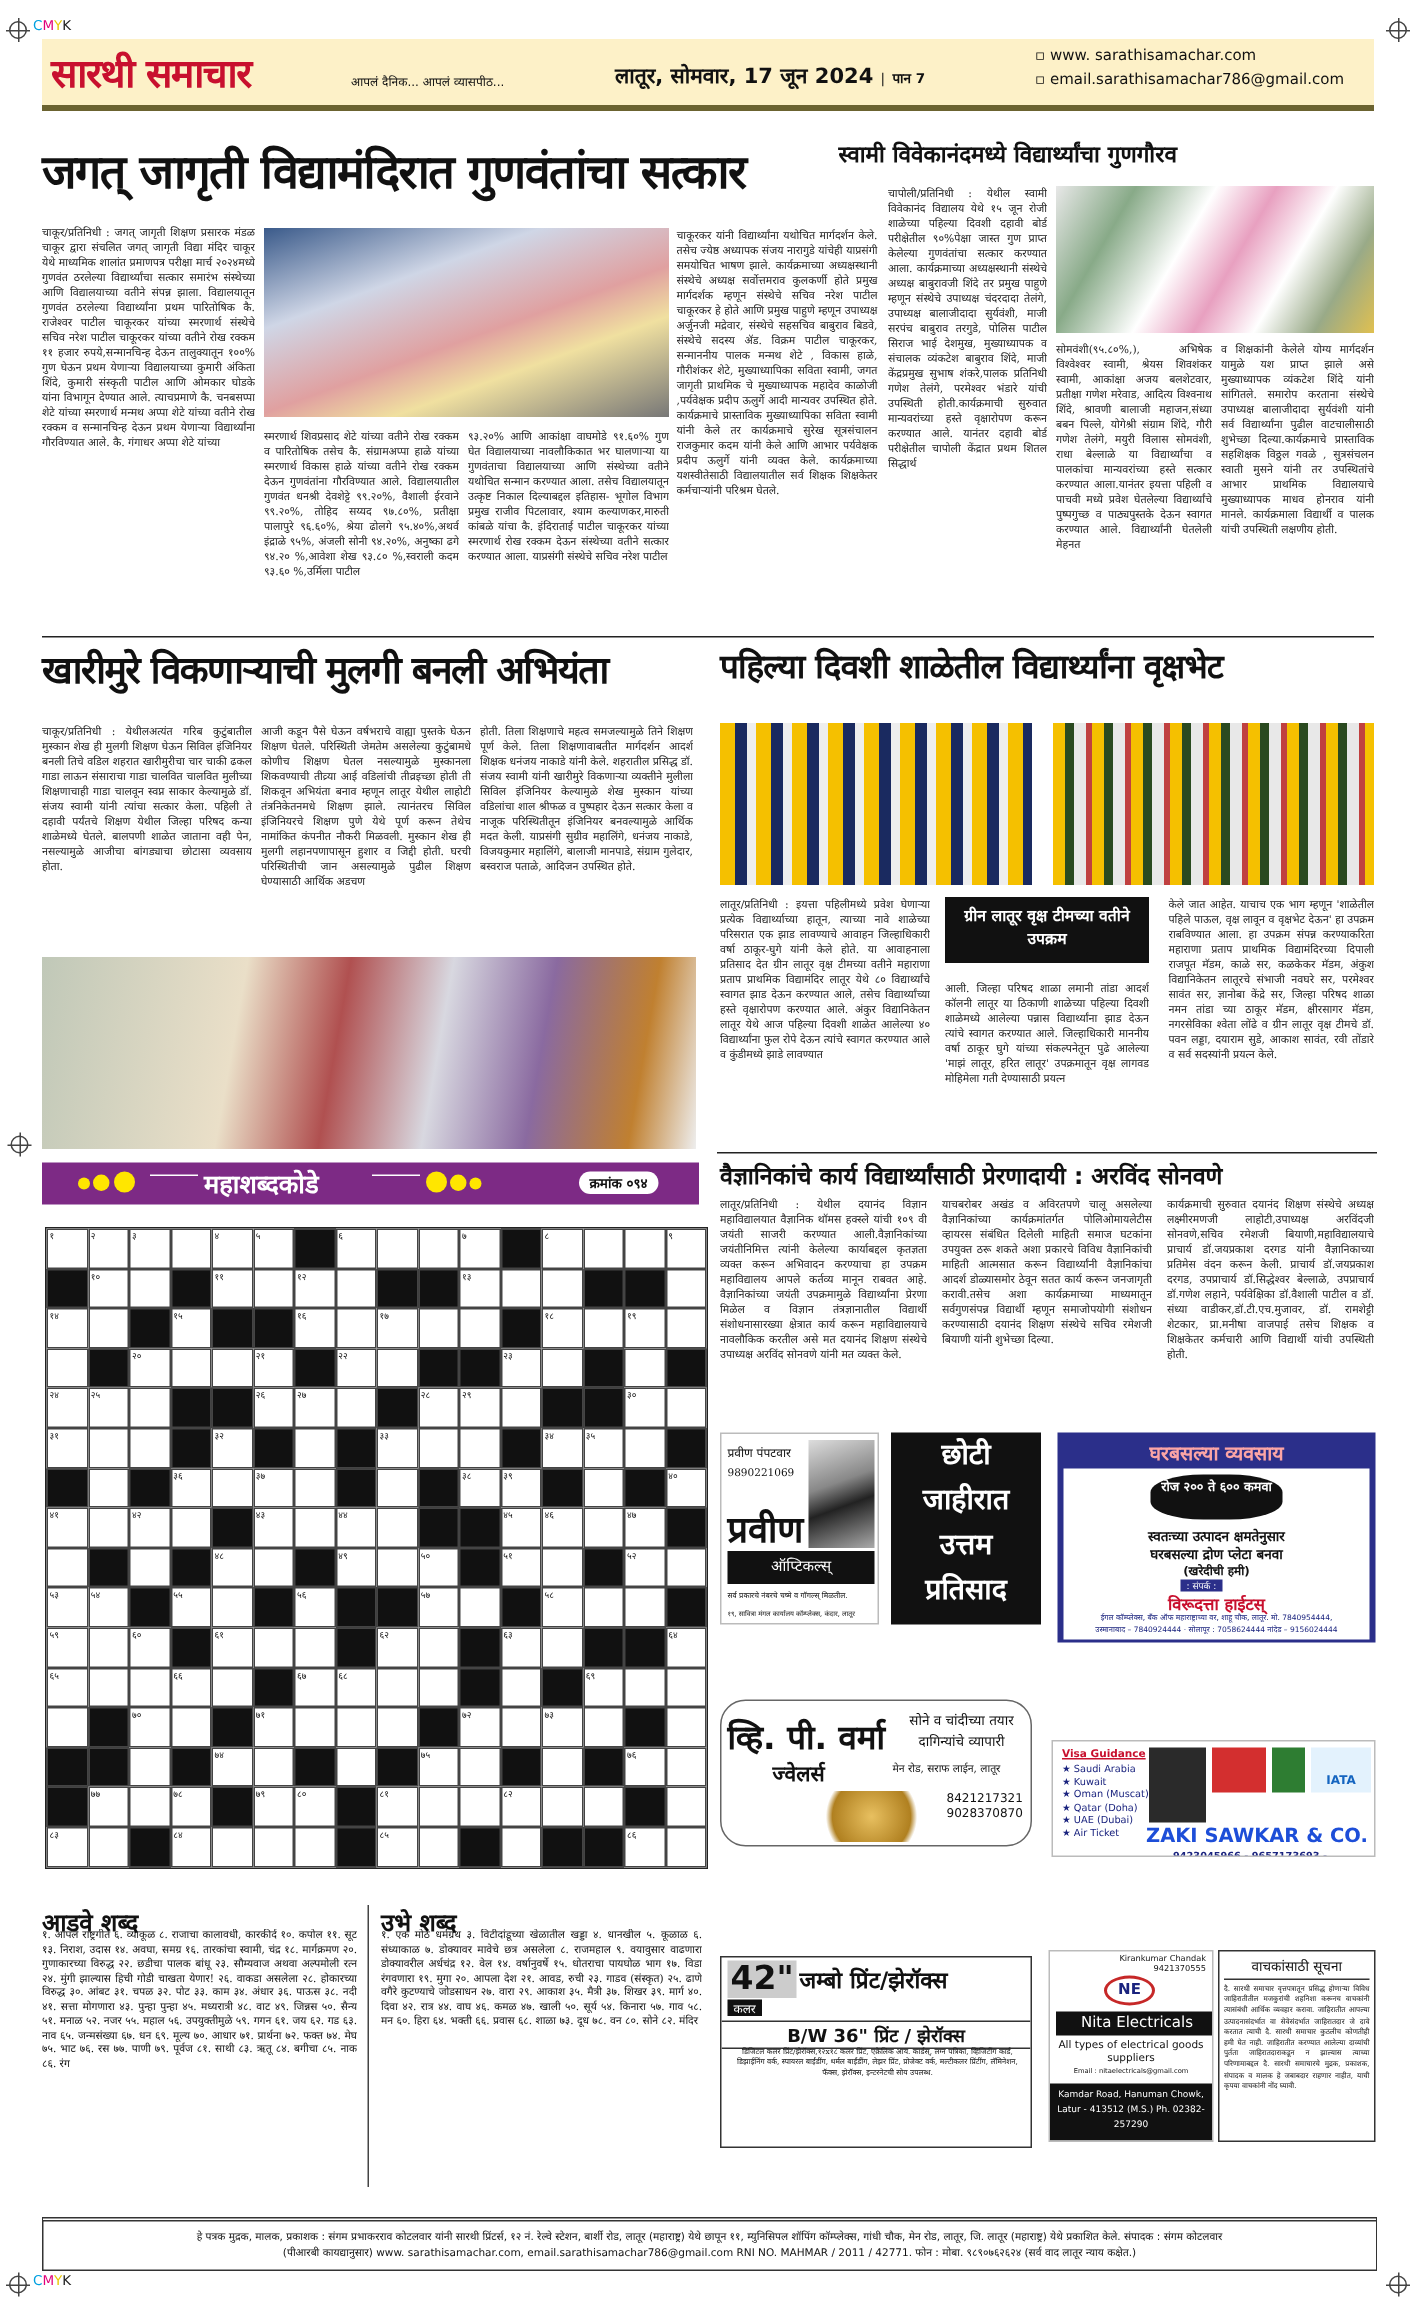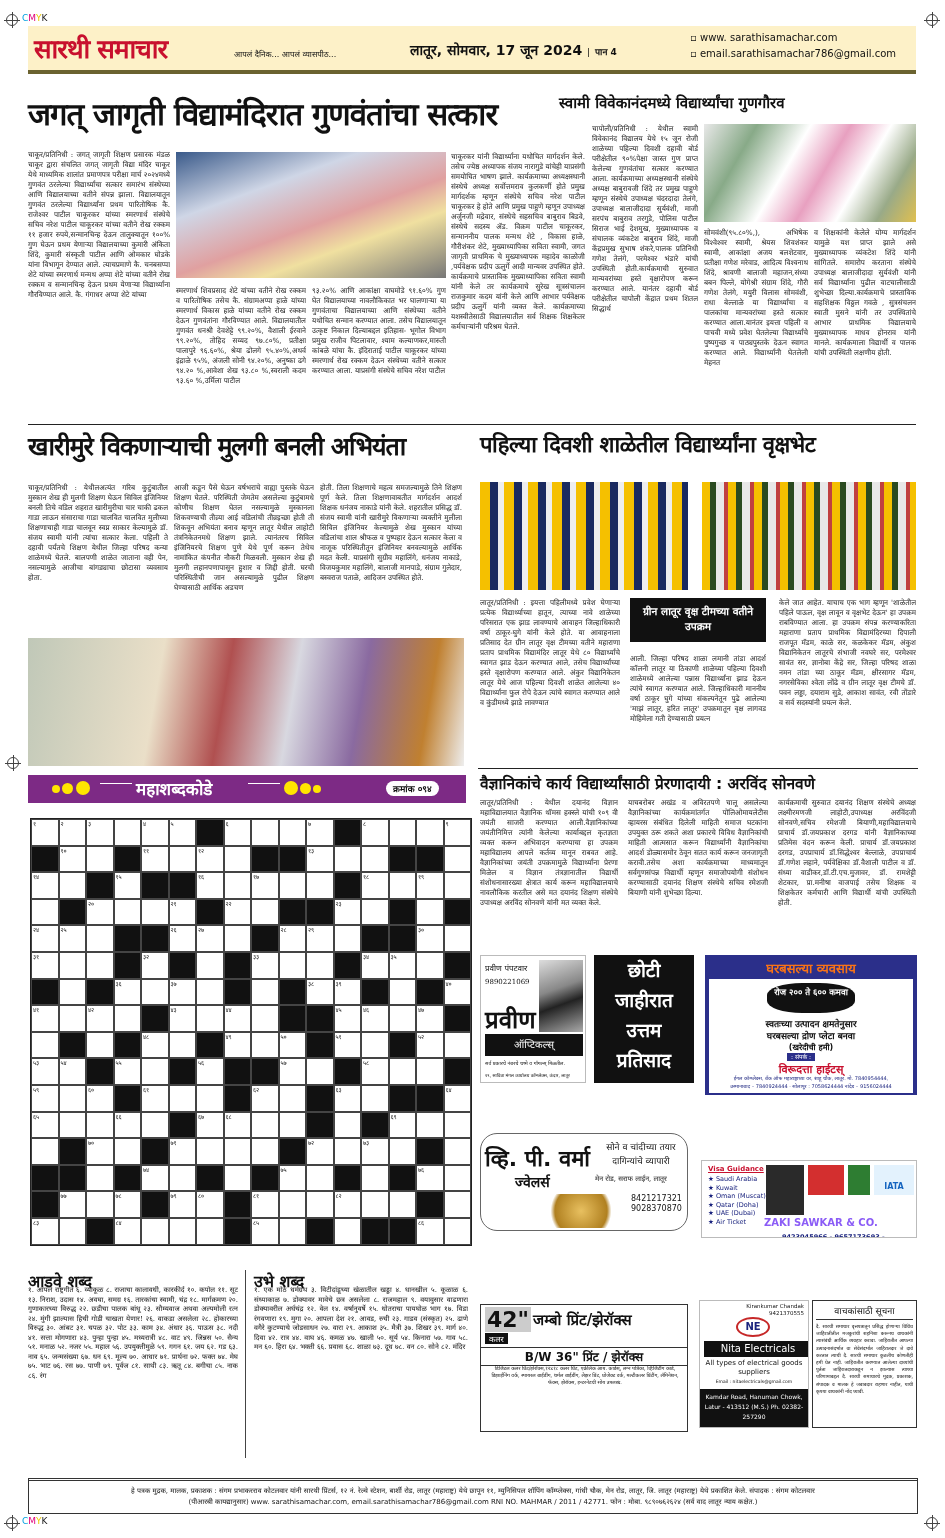--- a/index.html
+++ b/index.html
@@ -39,21 +39,21 @@
 </head>
 <body>
 
 <div class="reg" style="left:6px;top:14px"></div>
 <div class="abs cmyk" style="left:22px;top:13px"><span class="c">C</span><span class="m">M</span><span class="y">Y</span><span class="k">K</span></div>
 <div class="reg" style="left:926px;top:14px"></div>
 
 <div class="abs masthead">
   <div class="abs brand">सारथी समाचार</div>
   <div class="abs tagline">आपलं दैनिक... आपलं व्यासपीठ...</div>
-  <div class="abs dateline"><span>लातूर, सोमवार, 17 जून 2024</span> <span style="font-size:9px;font-weight:normal">|</span> <span style="font-size:9px">पान 4</span></div>
+  <div class="abs dateline"><span>लातूर, सोमवार, 17 जून 2024</span> <span style="font-size:9px;font-weight:normal">|</span> <span style="font-size:9px">पान 7</span></div>
   <div class="abs contact" style="top:6px">▫ <span>www. sarathisamachar.com</span></div>
   <div class="abs contact" style="top:22px">▫ <span>email.sarathisamachar786@gmail.com</span></div>
 </div>
 <div class="abs masthead-rule"></div>
 
 <div class="abs headline" style="left:28px;top:92px;font-size:31px;letter-spacing:-1px">जगत् जागृती विद्यामंदिरात गुणवंतांचा सत्कार</div>
 <div class="abs col" style="left:28px;top:150px;width:142px;height:268px">चाकूर/प्रतिनिधी : जगत् जागृती शिक्षण प्रसारक मंडळ चाकूर द्वारा संचलित जगत् जागृती विद्या मंदिर चाकूर येथे माध्यमिक शालांत प्रमाणपत्र परीक्षा मार्च २०२४मध्ये गुणवंत ठरलेल्या विद्यार्थ्यांचा सत्कार समारंभ संस्थेच्या आणि विद्यालयाच्या वतीने संपन्न झाला. विद्यालयातून गुणवंत ठरलेल्या विद्यार्थ्यांना प्रथम पारितोषिक कै. राजेश्वर पाटील चाकूरकर यांच्या स्मरणार्थ संस्थेचे सचिव नरेश पाटील चाकूरकर यांच्या वतीने रोख रक्कम ११ हजार रुपये,सन्मानचिन्ह देऊन तालुक्यातून १००% गुण घेऊन प्रथम येणाऱ्या विद्यालयाच्या कुमारी अंकिता शिंदे, कुमारी संस्कृती पाटील आणि ओमकार घोडके यांना विभागून देण्यात आले. त्याचप्रमाणे कै. चनबसप्पा शेटे यांच्या स्मरणार्थ मन्मथ अप्पा शेटे यांच्या वतीने रोख रक्कम व सन्मानचिन्ह देऊन प्रथम येणाऱ्या विद्यार्थ्यांना गौरविण्यात आले. कै. गंगाधर अप्पा शेटे यांच्या</div>
 <div class="abs photo blue" style="left:176px;top:152px;width:270px;height:126px"></div>
 <div class="abs col" style="left:176px;top:286px;width:130px;height:132px">स्मरणार्थ शिवप्रसाद शेटे यांच्या वतीने रोख रक्कम व पारितोषिक तसेच कै. संग्रामअप्पा हाळे यांच्या स्मरणार्थ विकास हाळे यांच्या वतीने रोख रक्कम देऊन गुणवंतांना गौरविण्यात आले. विद्यालयातील गुणवंत धनश्री देवशेट्टे ९९.२०%, वैशाली ईरवाने ९९.२०%, तोहिद सय्यद ९७.८०%, प्रतीक्षा पालापुरे ९६.६०%, श्रेया ढोलगे ९५.४०%,अथर्व इंद्राळे ९५%, अंजली सोनी ९४.२०%, अनुष्का ढगे ९४.२० %,आवेशा शेख ९३.८० %,स्वराली कदम ९३.६० %,उर्मिला पाटील</div>
 <div class="abs col" style="left:312px;top:286px;width:134px;height:132px">९३.२०% आणि आकांक्षा वाघमोडे ९१.६०% गुण घेत विद्यालयाच्या नावलौकिकात भर घालणाऱ्या या गुणवंताचा विद्यालयाच्या आणि संस्थेच्या वतीने यथोचित सन्मान करण्यात आला. तसेच विद्यालयातून उत्कृष्ट निकाल दिल्याबद्दल इतिहास- भूगोल विभाग प्रमुख राजीव पिटलावार, श्याम कल्याणकर,मारुती कांबळे यांचा कै. इंदिराताई पाटील चाकूरकर यांच्या स्मरणार्थ रोख रक्कम देऊन संस्थेच्या वतीने सत्कार करण्यात आला. याप्रसंगी संस्थेचे सचिव नरेश पाटील</div>
@@ -547,21 +547,21 @@
   <div class="abs" style="left:4px;top:104px;font-size:5px;width:98px">सर्व प्रकारचे नंबरचे चष्मे व गॉगल्स् मिळतील.</div>
   <div class="abs" style="left:4px;top:116px;font-size:4.5px;width:98px">१९, सावित्रा मंगल कार्यालय कॉम्प्लेक्स, कंदार, लातूर</div>
 </div>
 <div class="ad" style="left:594px;top:955px;width:100px;height:128px;background:#111;color:#fff;text-align:center;font-family:'DejaVu Sans',sans-serif;font-weight:bold;font-size:19px;line-height:30px;padding-top:0">
   <div>छोटी</div>
   <div>जाहीरात</div>
   <div>उत्तम</div>
   <div>प्रतिसाद</div>
 </div>
 <div class="ad" style="left:705px;top:955px;width:212px;height:140px;background:#2b2f8a;padding:4px">
-  <div style="text-align:center;color:#f97316;font-family:'DejaVu Sans',sans-serif;font-weight:bold;font-size:13px">घरबसल्या व्यवसाय</div>
+  <div style="text-align:center;color:#fca5a5;font-family:'DejaVu Sans',sans-serif;font-weight:bold;font-size:13px">घरबसल्या व्यवसाय</div>
   <div style="background:#fff;height:114px;margin-top:2px;position:relative;text-align:center;font-family:'DejaVu Sans',sans-serif">
     <div class="abs" style="left:58px;top:4px;width:88px;height:30px;background:#111;color:#fff;font-size:8.5px;font-weight:bold;padding-top:3px;line-height:12px;border-radius:40%">रोज २०० ते ६०० कमवा</div>
     <div class="abs" style="left:0;top:38px;width:204px;font-size:9px;font-weight:bold">स्वतःच्या उत्पादन क्षमतेनुसार</div>
     <div class="abs" style="left:0;top:50px;width:204px;font-size:9px;font-weight:bold">घरबसल्या द्रोण प्लेटा बनवा</div>
     <div class="abs" style="left:0;top:62px;width:204px;font-size:8px;font-weight:bold">(खरेदीची हमी)</div>
     <div class="abs" style="left:78px;top:74px;background:#2b2f8a;color:#fff;font-size:6px;padding:0 4px">: संपर्क :</div>
     <div class="abs" style="left:0;top:82px;width:204px;font-size:11px;font-weight:bold;color:#c8102e">विरूदत्ता हाईटस्</div>
     <div class="abs" style="left:2px;top:96px;width:200px;font-size:5px;color:#1a237e">ईगल कॉम्प्लेक्स, बँक ऑफ महाराष्ट्राच्या वर, शाहू चौक, लातूर. मो. 7840954444,</div>
     <div class="abs" style="left:0;top:104px;width:204px;font-size:5px;color:#1a237e"><span>उस्मानाबाद – 7840924444</span> · <span>सोलापूर : 7058624444 नांदेड – 9156024444</span></div>
   </div>
@@ -585,21 +585,21 @@
       <div>★ Kuwait</div>
       <div>★ Oman (Muscat)</div>
       <div>★ Qatar (Doha)</div>
       <div>★ UAE (Dubai)</div>
       <div>★ Air Ticket</div>
     </div>
   <div class="abs" style="left:64px;top:4px;width:38px;height:50px;background:#2a2a2a"></div>
   <div class="abs" style="left:106px;top:4px;width:36px;height:30px;background:#d32f2f"></div>
   <div class="abs" style="left:146px;top:4px;width:22px;height:30px;background:#2e7d32"></div>
   <div class="abs" style="left:172px;top:4px;width:40px;height:30px;background:#e3f2fd;color:#1565c0;font-family:'DejaVu Sans',sans-serif;font-size:8px;font-weight:bold;text-align:center;line-height:44px">IATA</div>
-  <div class="abs" style="left:62px;top:56px;font-family:'DejaVu Sans',sans-serif;font-size:10px;font-weight:bold;color:#8b5cf6">ZAKI SAWKAR &amp; CO.</div>
+  <div class="abs" style="left:62px;top:56px;font-family:'DejaVu Sans',sans-serif;font-size:13px;font-weight:bold;color:#1d4ed8">ZAKI SAWKAR &amp; CO.</div>
   <div class="abs" style="left:80px;top:72px;font-family:'DejaVu Sans',sans-serif;font-size:6.5px;font-weight:bold;color:#1a237e">9423045966 - 9657173693 - 7385816592</div>
   <div class="abs" style="left:4px;top:82px;width:208px;text-align:center;font-family:'DejaVu Sans',sans-serif;font-size:5.5px">K.K. Pan Shop, Opp. Hero Motor Showroom, Barshi Road, Latur.</div>
   <div class="abs" style="left:4px;top:91px;width:208px;text-align:center;font-family:'DejaVu Sans',sans-serif;font-size:5.5px">Ph: 02382-259966 :Email : zakisawkar@gmail.com</div>
 </div>
 
 <div class="ad" style="left:480px;top:1304px;width:208px;height:128px;border:1px solid #333">
   <div class="abs" style="left:4px;top:2px;background:#ccc;font-family:'DejaVu Sans',sans-serif;font-size:22px;font-weight:bold;padding:0 2px">42"</div>
   <div class="abs" style="left:4px;top:28px;background:#111;color:#fff;font-size:8px;padding:0 4px">कलर</div>
   <div class="abs" style="left:52px;top:4px;font-family:'DejaVu Sans',sans-serif;font-size:15px;font-weight:bold">जम्बो प्रिंट/झेरॉक्स</div>
   <div class="abs" style="left:0;top:42px;width:206px;border-top:1px solid #333;border-bottom:1px solid #333;text-align:center;font-family:'DejaVu Sans',sans-serif;font-size:12px;font-weight:bold">B/W 36" प्रिंट / झेरॉक्स</div>

